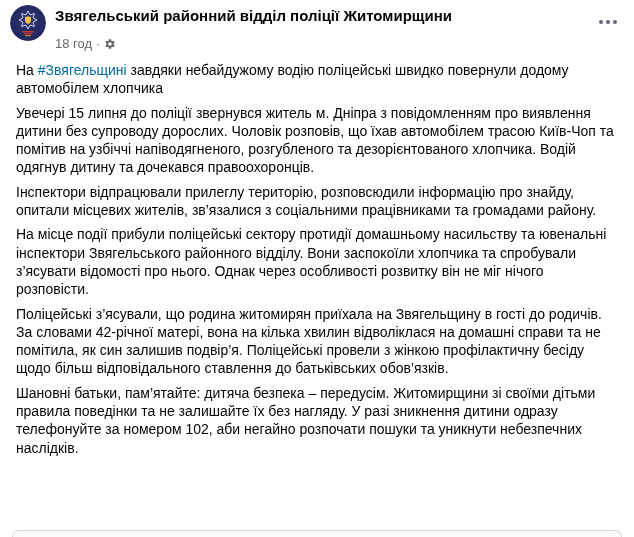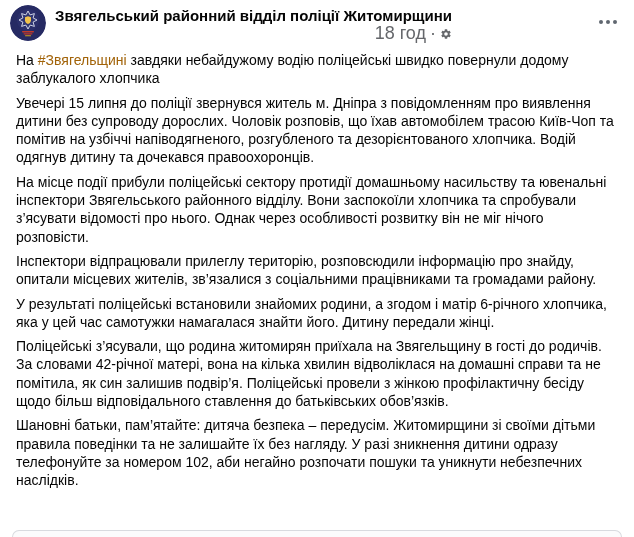--- a/index.html
+++ b/index.html
@@ -30,25 +30,24 @@
     font-weight: 700;
     line-height: 19px;
     color: #050505;
     cursor: pointer;
     white-space: nowrap;
   }
   .meta {
     display: flex;
     align-items: center;
     gap: 4px;
-    font-size: 18px;
+    font-size: 13px;
     color: #65676b;
     line-height: 17px;
-    margin-top: 0;
-    justify-content: flex-end;
+    margin-top: 10px;
   }
   .meta .sep { color: #65676b; }
   .gear { display: inline-flex; align-items: center; }
   .more {
     position: absolute;
     top: 6px; right: 10px;
     width: 32px; height: 32px;
     display: flex; align-items: center; justify-content: center;
     border-radius: 50%;
     cursor: pointer;
@@ -60,21 +59,21 @@
     background: #606770;
     display: block;
   }
   .body {
     padding: 9px 16px 0 16px;
     font-size: 14px;
     line-height: 18.3px;
     color: #050505;
   }
   .body p { margin: 0 0 6px 0; }
-  .hashtag { color: #a16207; text-decoration: none; cursor: pointer; }
+  .hashtag { color: #0369a1; text-decoration: none; cursor: pointer; }
   .attachment-top {
     position: absolute;
     bottom: 0; left: 12px; right: 12px;
     height: 6px;
     border: 1px solid #d8dadf;
     border-bottom: none;
     border-radius: 9px 9px 0 0;
     background: #fbfbfc;
     cursor: pointer;
   }
@@ -112,24 +111,23 @@
 
   <div class="more">
     <span class="dots">
         <i></i>
         <i></i>
         <i></i>
       </span>
   </div>
 
   <div class="body">
-    <p><span>На </span><a class="hashtag">#Звягельщині</a><span> завдяки небайдужому водію поліцейські швидко повернули додому заблукалого хлопчика</span></p>
+    <p><span>На </span><a class="hashtag">#Звягельщині</a><span> завдяки небайдужому водію поліцейські швидко повернули додому автомобілем хлопчика</span></p>
     <p>Увечері 15 липня до поліції звернувся житель м. Дніпра з повідомленням про виявлення дитини без супроводу дорослих. Чоловік розповів, що їхав автомобілем трасою Київ-Чоп та помітив на узбіччі напіводягненого, розгубленого та дезорієнтованого хлопчика. Водій одягнув дитину та дочекався правоохоронців.</p>
+    <p>Інспектори відпрацювали прилеглу територію, розповсюдили інформацію про знайду, опитали місцевих жителів, зв’язалися з соціальними працівниками та громадами району.</p>
     <p>На місце події прибули поліцейські сектору протидії домашньому насильству та ювенальні інспектори Звягельського районного відділу. Вони заспокоїли хлопчика та спробували з’ясувати відомості про нього. Однак через особливості розвитку він не міг нічого розповісти.</p>
-    <p>Інспектори відпрацювали прилеглу територію, розповсюдили інформацію про знайду, опитали місцевих жителів, зв’язалися з соціальними працівниками та громадами району.</p>
-    <p>У результаті поліцейські встановили знайомих родини, а згодом і матір 6-річного хлопчика, яка у цей час самотужки намагалася знайти його. Дитину передали жінці.</p>
     <p>Поліцейські з’ясували, що родина житомирян приїхала на Звягельщину в гості до родичів. За словами 42-річної матері, вона на кілька хвилин відволіклася на домашні справи та не помітила, як син залишив подвір’я. Поліцейські провели з жінкою профілактичну бесіду щодо більш відповідального ставлення до батьківських обов’язків.</p>
     <p>Шановні батьки, пам’ятайте: дитяча безпека – передусім. Житомирщини зі своїми дітьми правила поведінки та не залишайте їх без нагляду. У разі зникнення дитини одразу телефонуйте за номером 102, аби негайно розпочати пошуки та уникнути небезпечних наслідків.</p>
   </div>
 
   <div class="attachment-top"></div>
 
 </div>
 
 </body></html>

